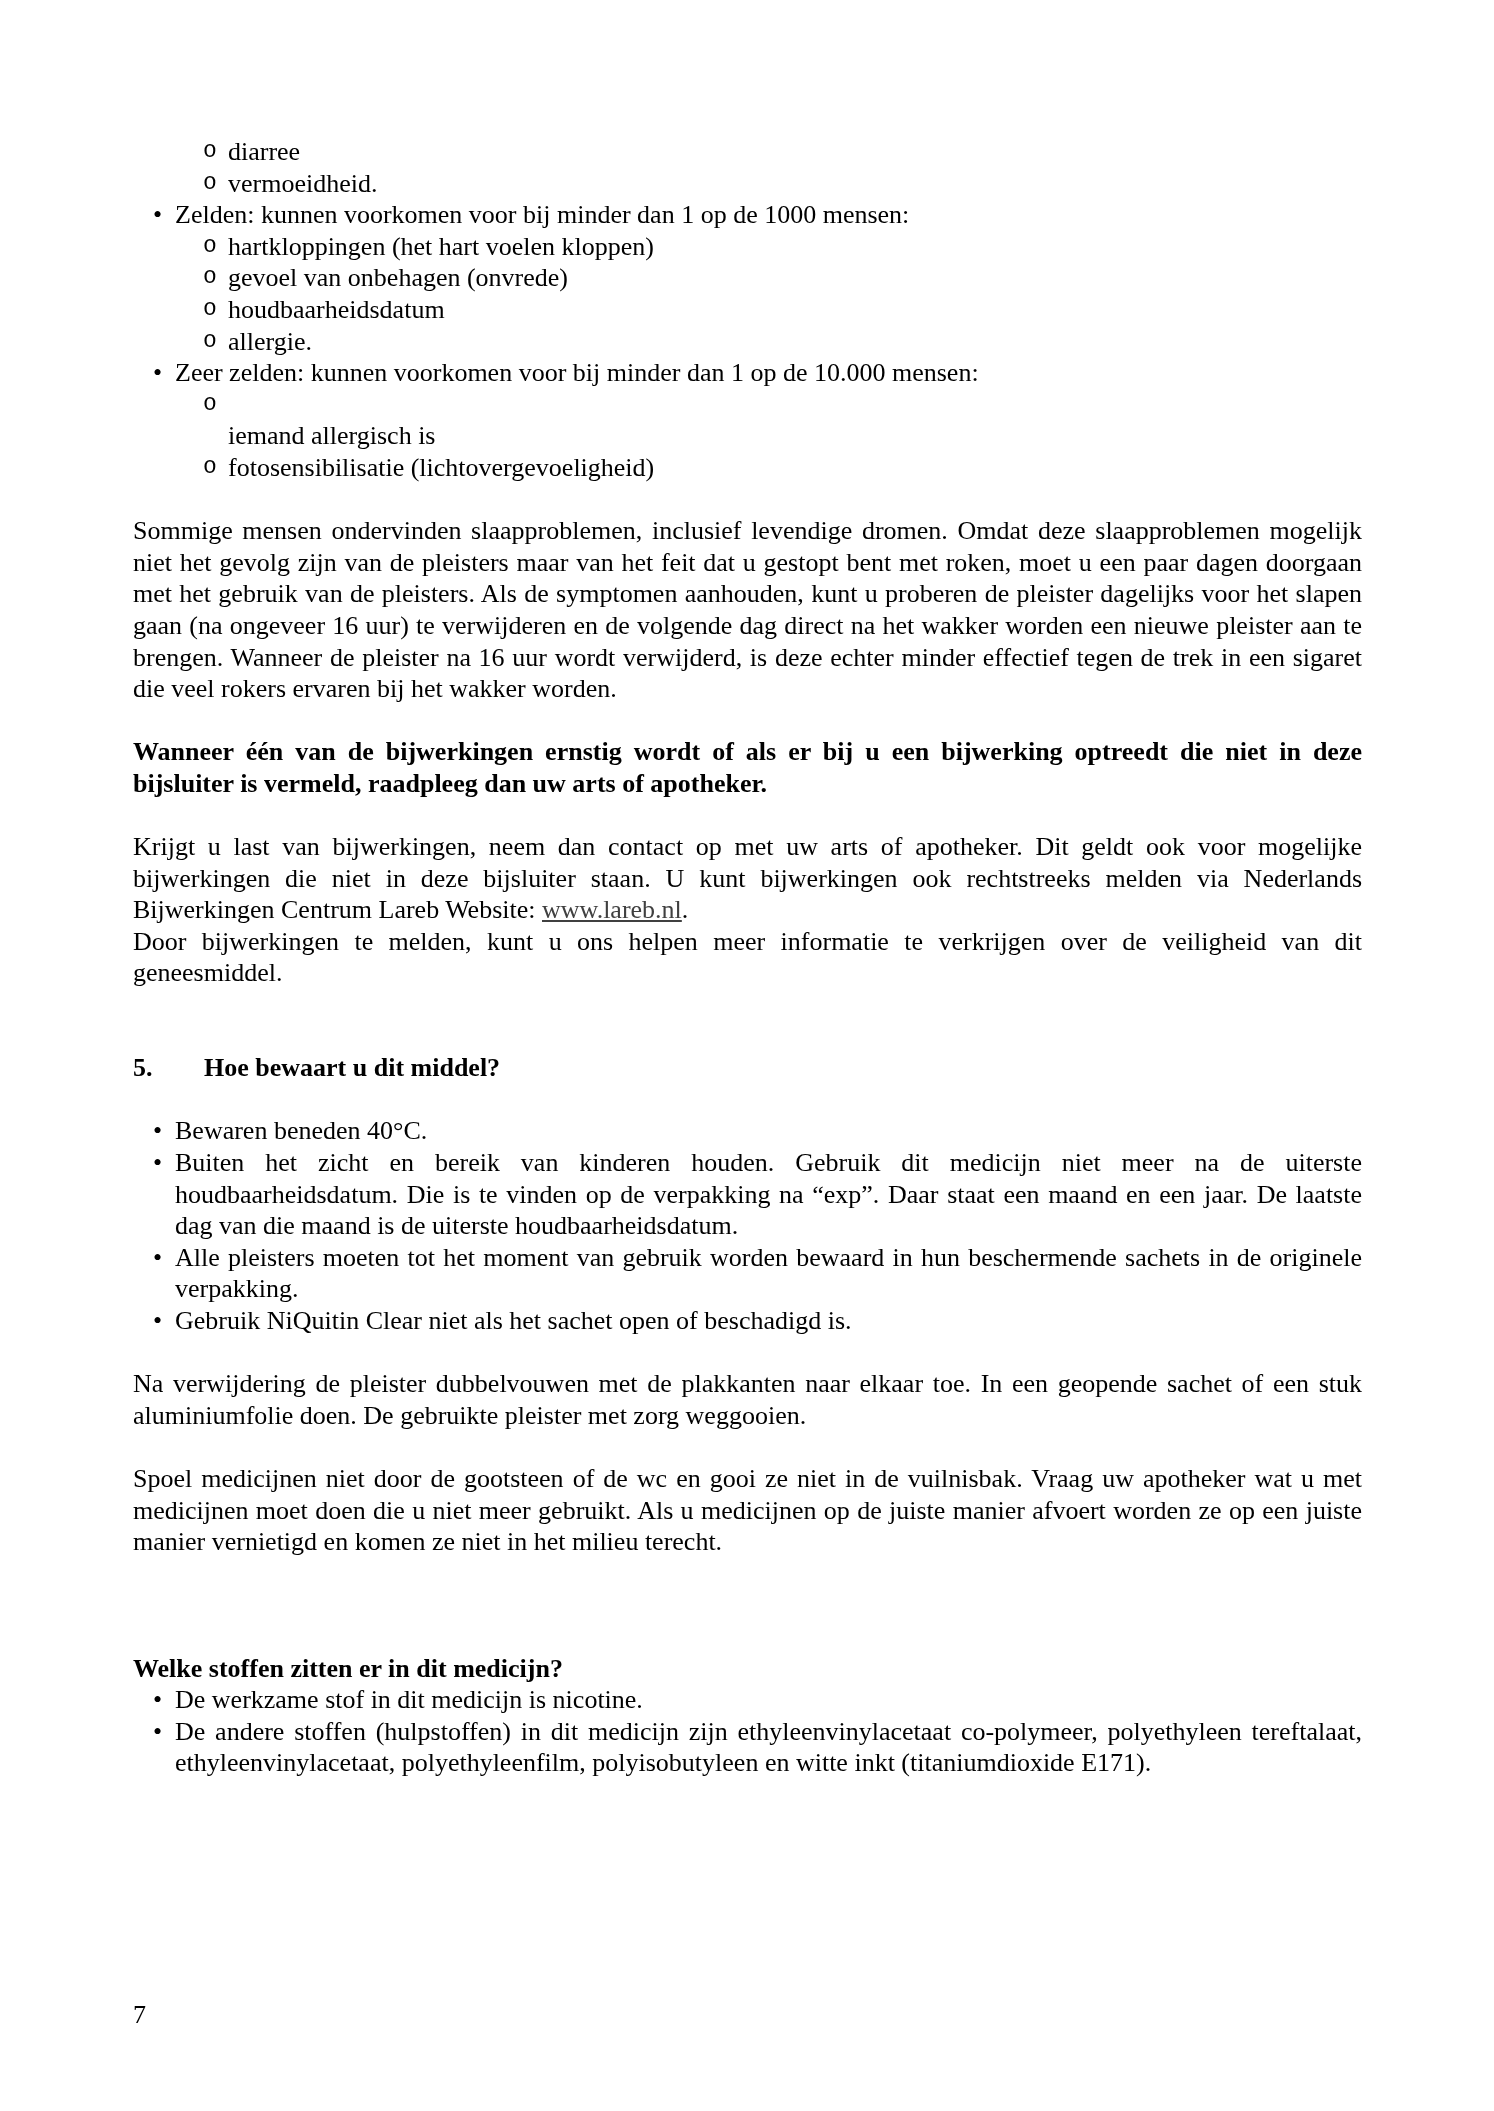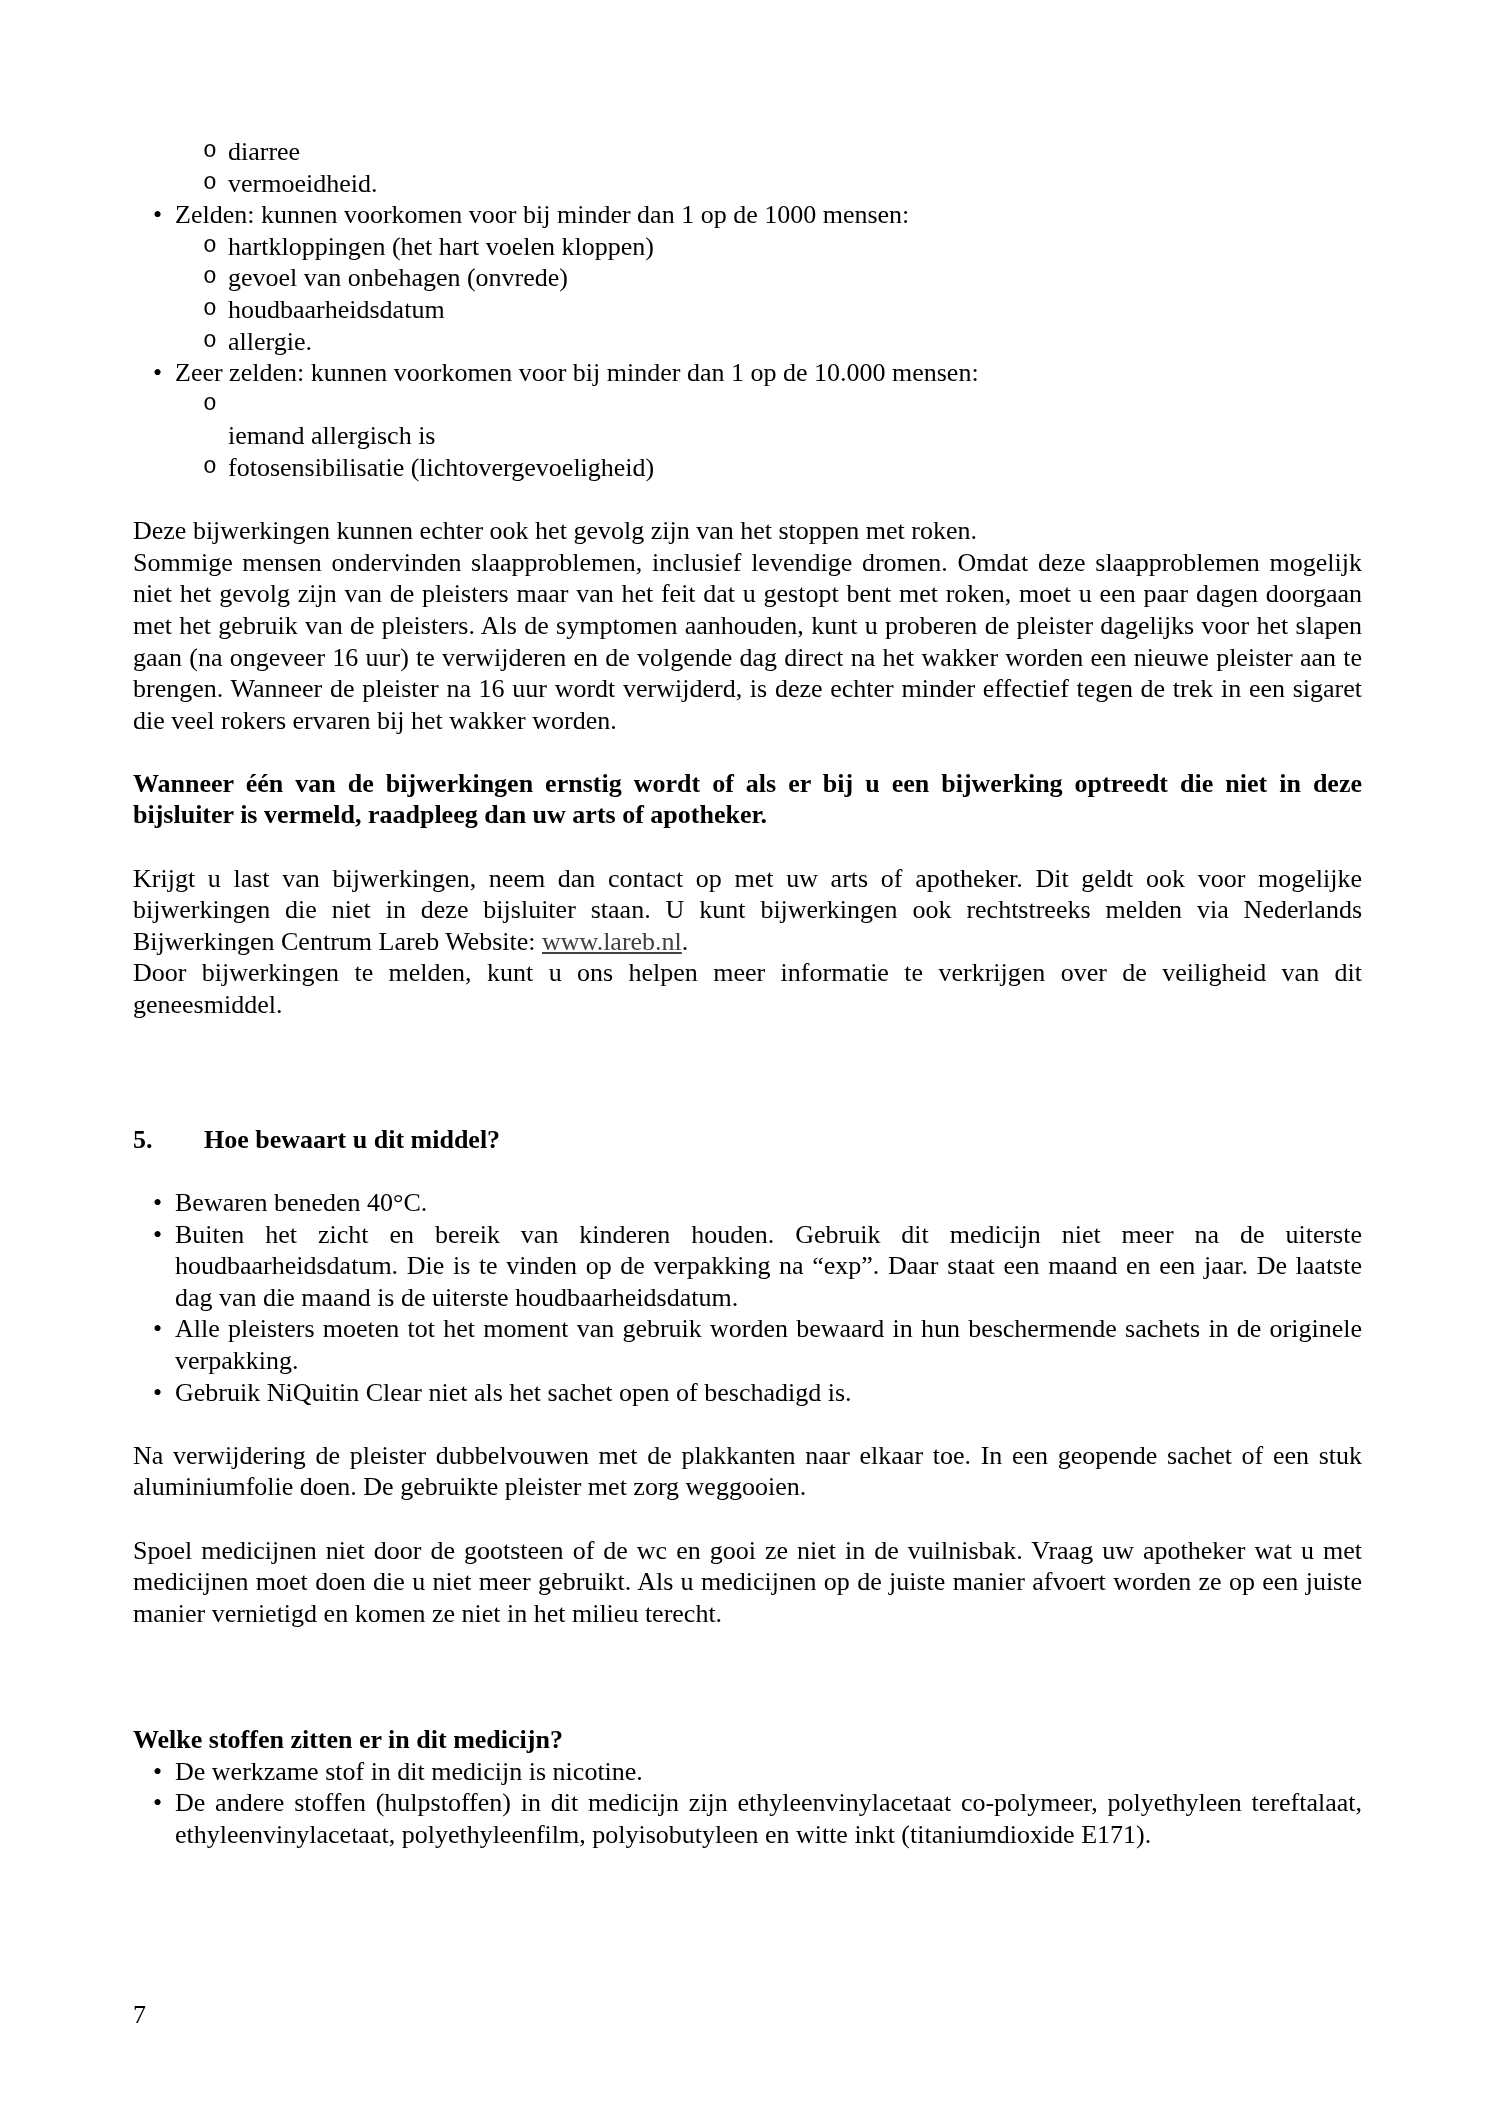--- a/index.html
+++ b/index.html
@@ -28,21 +28,21 @@
   .b1 > .m1 { position:absolute; left:20px; top:0; }
 
   
   .b2 { position:relative; padding-left:95px; text-align:left; }
   .b2 > .m2 {
     position:absolute; left:70px; top:0;
     font-family:"Liberation Mono", monospace;
     font-size:23px;
   }
 
-  .section-heading { font-weight:bold;margin-top:40px; }
+  .section-heading { font-weight:bold; }
   .section-heading .h-num { display:inline-block; width:71px; }
 
   a.doclink { color:#404040; text-decoration:underline; cursor:pointer; }
 
   .page-number {
     position:absolute;
     left:133px; top:1999px;
   }
 </style>
 </head>
@@ -90,21 +90,20 @@
       <br>
       <span>iemand allergisch is</span>
     </div>
     <div class="b2">
       <span class="m2">o</span>
       <span>fotosensibilisatie (lichtovergevoeligheid)</span>
     </div>
 
     <div class="sp"></div>
 
-    <div class="par">Deze bijwerkingen kunnen echter ook het gevolg zijn van het stoppen met roken.</div>
     <div class="par">Sommige mensen ondervinden slaapproblemen, inclusief levendige dromen. Omdat deze slaapproblemen mogelijk niet het gevolg zijn van de pleisters maar van het feit dat u gestopt bent met roken, moet u een paar dagen doorgaan met het gebruik van de pleisters. Als de symptomen aanhouden, kunt u proberen de pleister dagelijks voor het slapen gaan (na ongeveer 16 uur) te verwijderen en de volgende dag direct na het wakker worden een nieuwe pleister aan te brengen. Wanneer de pleister na 16 uur wordt verwijderd, is deze echter minder effectief tegen de trek in een sigaret die veel rokers ervaren bij het wakker worden.</div>
 
     <div class="sp"></div>
 
     <div class="par bold">Wanneer één van de bijwerkingen ernstig wordt of als er bij u een bijwerking optreedt die niet in deze bijsluiter is vermeld, raadpleeg dan uw arts of apotheker.</div>
 
     <div class="sp"></div>
 
     <div class="par">
       <span>Krijgt u last van bijwerkingen, neem dan contact op met uw arts of apotheker. Dit geldt ook voor mogelijke bijwerkingen die niet in deze bijsluiter staan. U kunt bijwerkingen ook rechtstreeks melden via Nederlands Bijwerkingen Centrum Lareb Website: </span><a class="doclink">www.lareb.nl</a><span>.</span>

